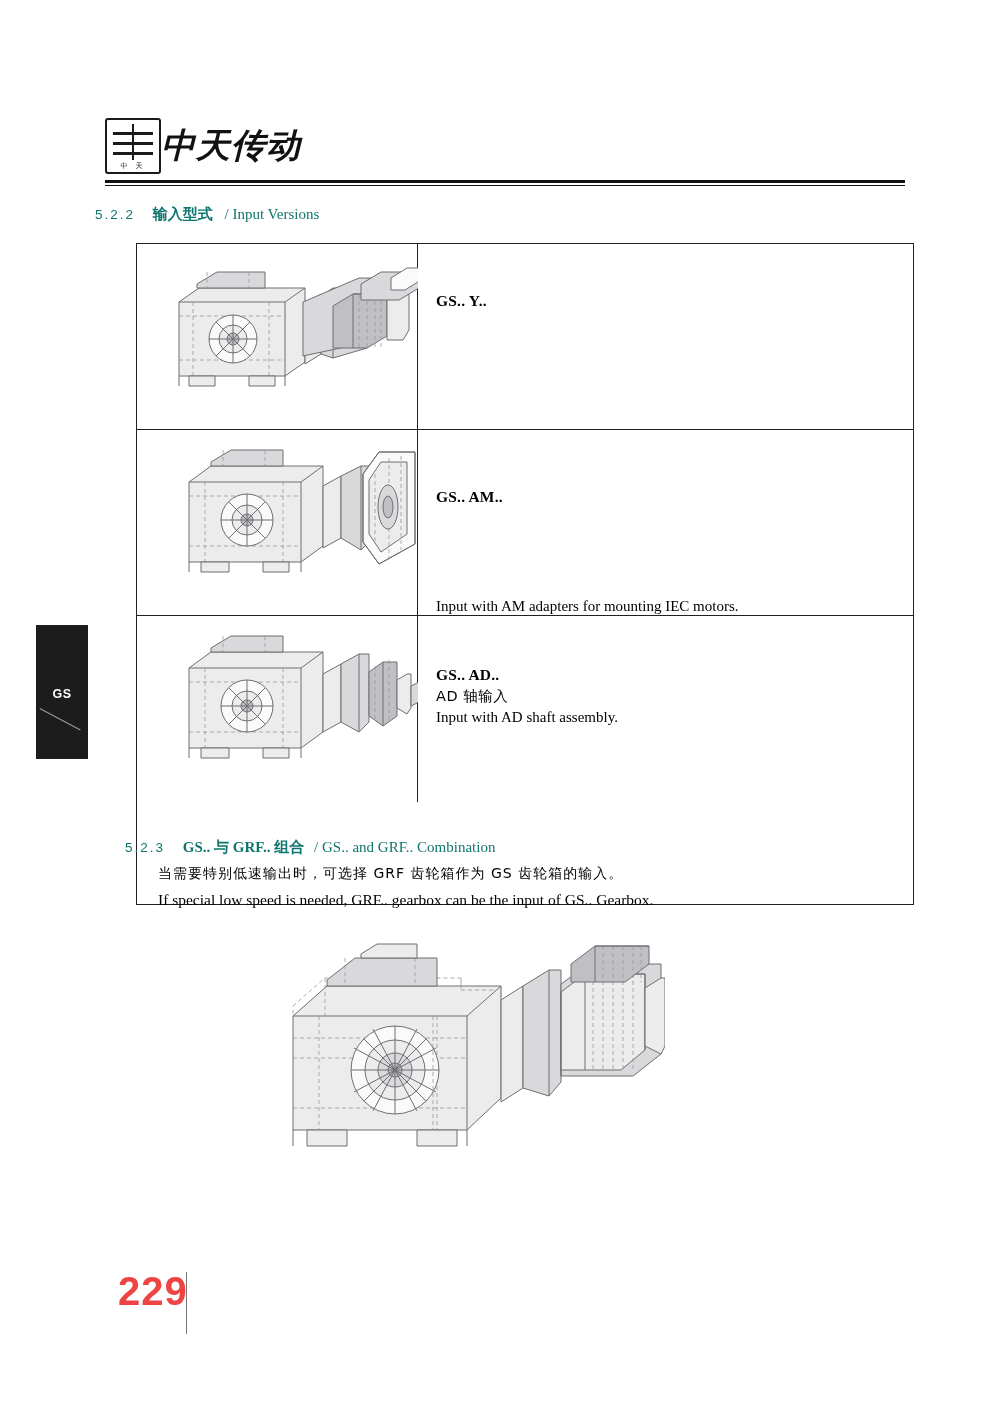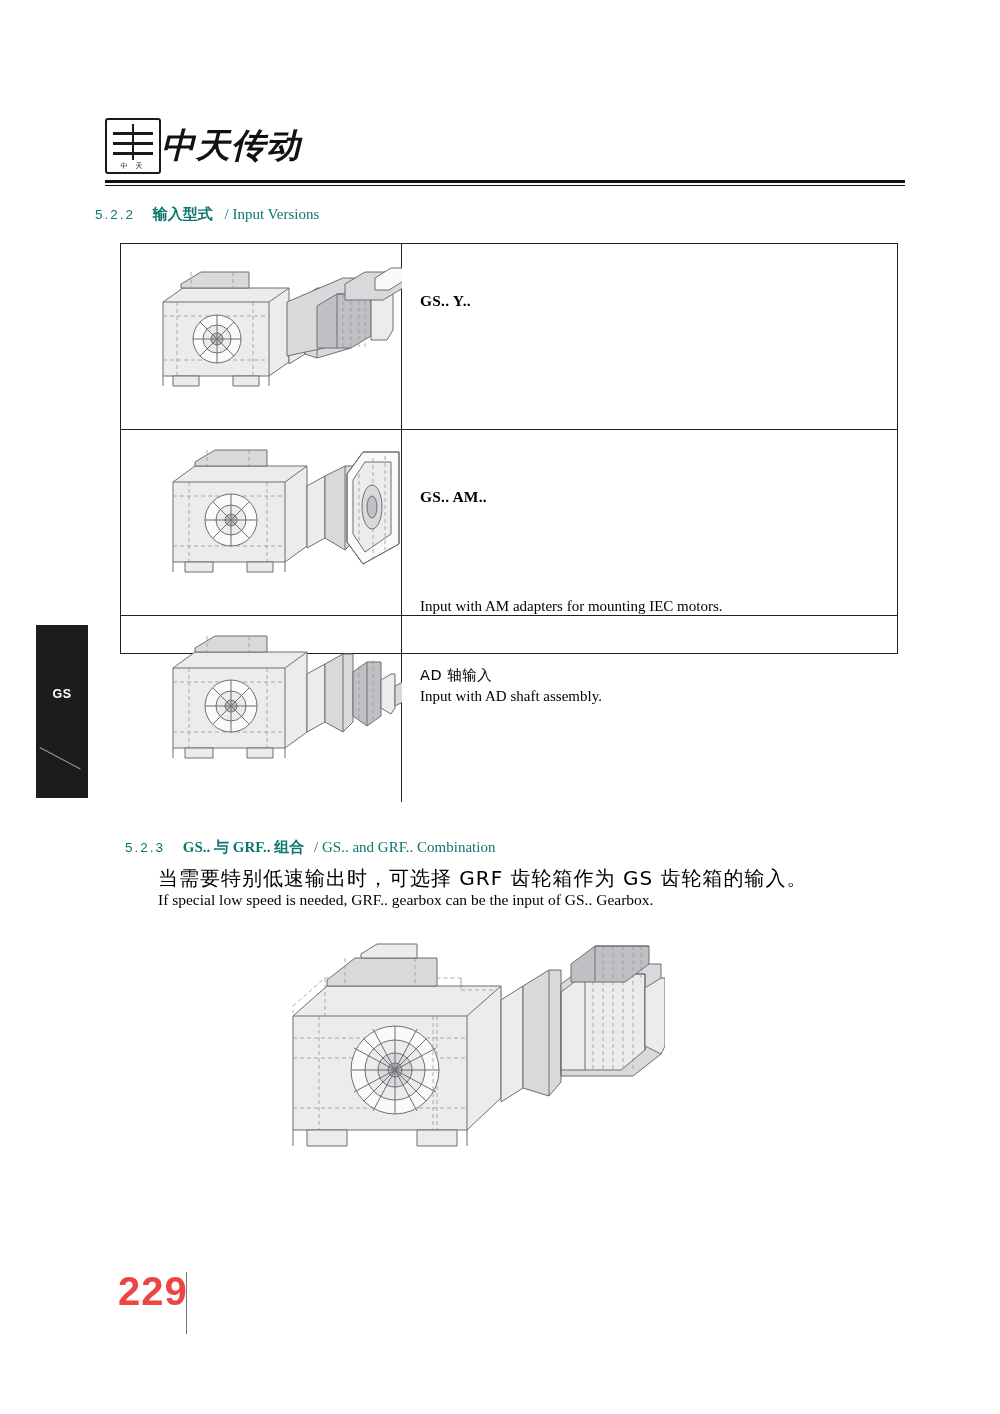--- a/index.html
+++ b/index.html
@@ -109,24 +109,24 @@
     font-family: "DejaVu Sans", sans-serif;
   }
   .bold { font-weight: bold; }
 
   #heading-522 { left: 95px; top: 205px; }
   #heading-523 { left: 125px; top: 838px; }
 
   
   .table {
     position: absolute;
-    left: 120px;
+    left: 136px;
     top: 243px;
     width: 778px;
-    height: 411px;
+    height: 662px;
     border: 1px solid #231f20;
     box-sizing: border-box;
   }
   .trow {
     position: relative;
     height: 186px;
     border-bottom: 1px solid #231f20;
     box-sizing: border-box;
     display: flex;
   }
@@ -163,21 +163,21 @@
   .row1 .cell-txt { justify-content: flex-start; padding-top: 48px; }
   .row2 .cell-txt { justify-content: space-between; padding-top: 58px; }
   .row3 .cell-txt { justify-content: flex-start; padding-top: 50px; }
 
   
   .side-tab {
     position: absolute;
     left: 36px;
     top: 625px;
     width: 52px;
-    height: 173px;
+    height: 134px;
     background: #1c1c1c;
   }
   .side-tab .tab-label {
     position: absolute;
     left: 0;
     right: 0;
     top: 62px;
     text-align: center;
     color: #fff;
     font-family: "Liberation Sans", sans-serif;
@@ -198,21 +198,21 @@
 
   
   .para {
     position: absolute;
     left: 158px;
     font-size: 15px;
   }
   #para-cn {
     top: 865px;
     font-family: "DejaVu Sans", sans-serif;
-    font-size: 20px;
+    font-size: 14px;
     letter-spacing: 1px;
   }
   #para-en {
     top: 891px;
     font-size: 15.5px;
   }
 
   
   .page-number {
     position: absolute;
@@ -372,20 +372,21 @@
           <path class="ln-d" d="M238 50 L238 104 M252 44 L252 106"></path>
           <path class="fl-l" d="M260 64 L270 58 L274 58 L274 92 L270 98 L260 92 Z"></path>
           <path class="fl-m" d="M274 70 L282 66 L282 86 L274 90 Z"></path>
           <path class="ln" d="M52 132 L52 142 M164 132 L164 142"></path>
           <path class="fl-l" d="M64 132 L92 132 L92 142 L64 142 Z"></path>
           <path class="fl-l" d="M126 132 L152 132 L152 142 L126 142 Z"></path>
         </g>
       </svg>
     </div>
     <div class="cell-txt">
+      <div class="code">GS.. AD..</div>
       <div class="cn-line">AD 轴输入</div>
       <div class="en-line">Input with AD shaft assembly.</div>
     </div>
   </div>
 </div>
 
 <div class="sec-heading" id="heading-523">
   <span class="sec-num">5.2.3</span>
   <span class="bold" style="margin-left:14px;">GS..</span>
   <span class="cn bold">与</span>

